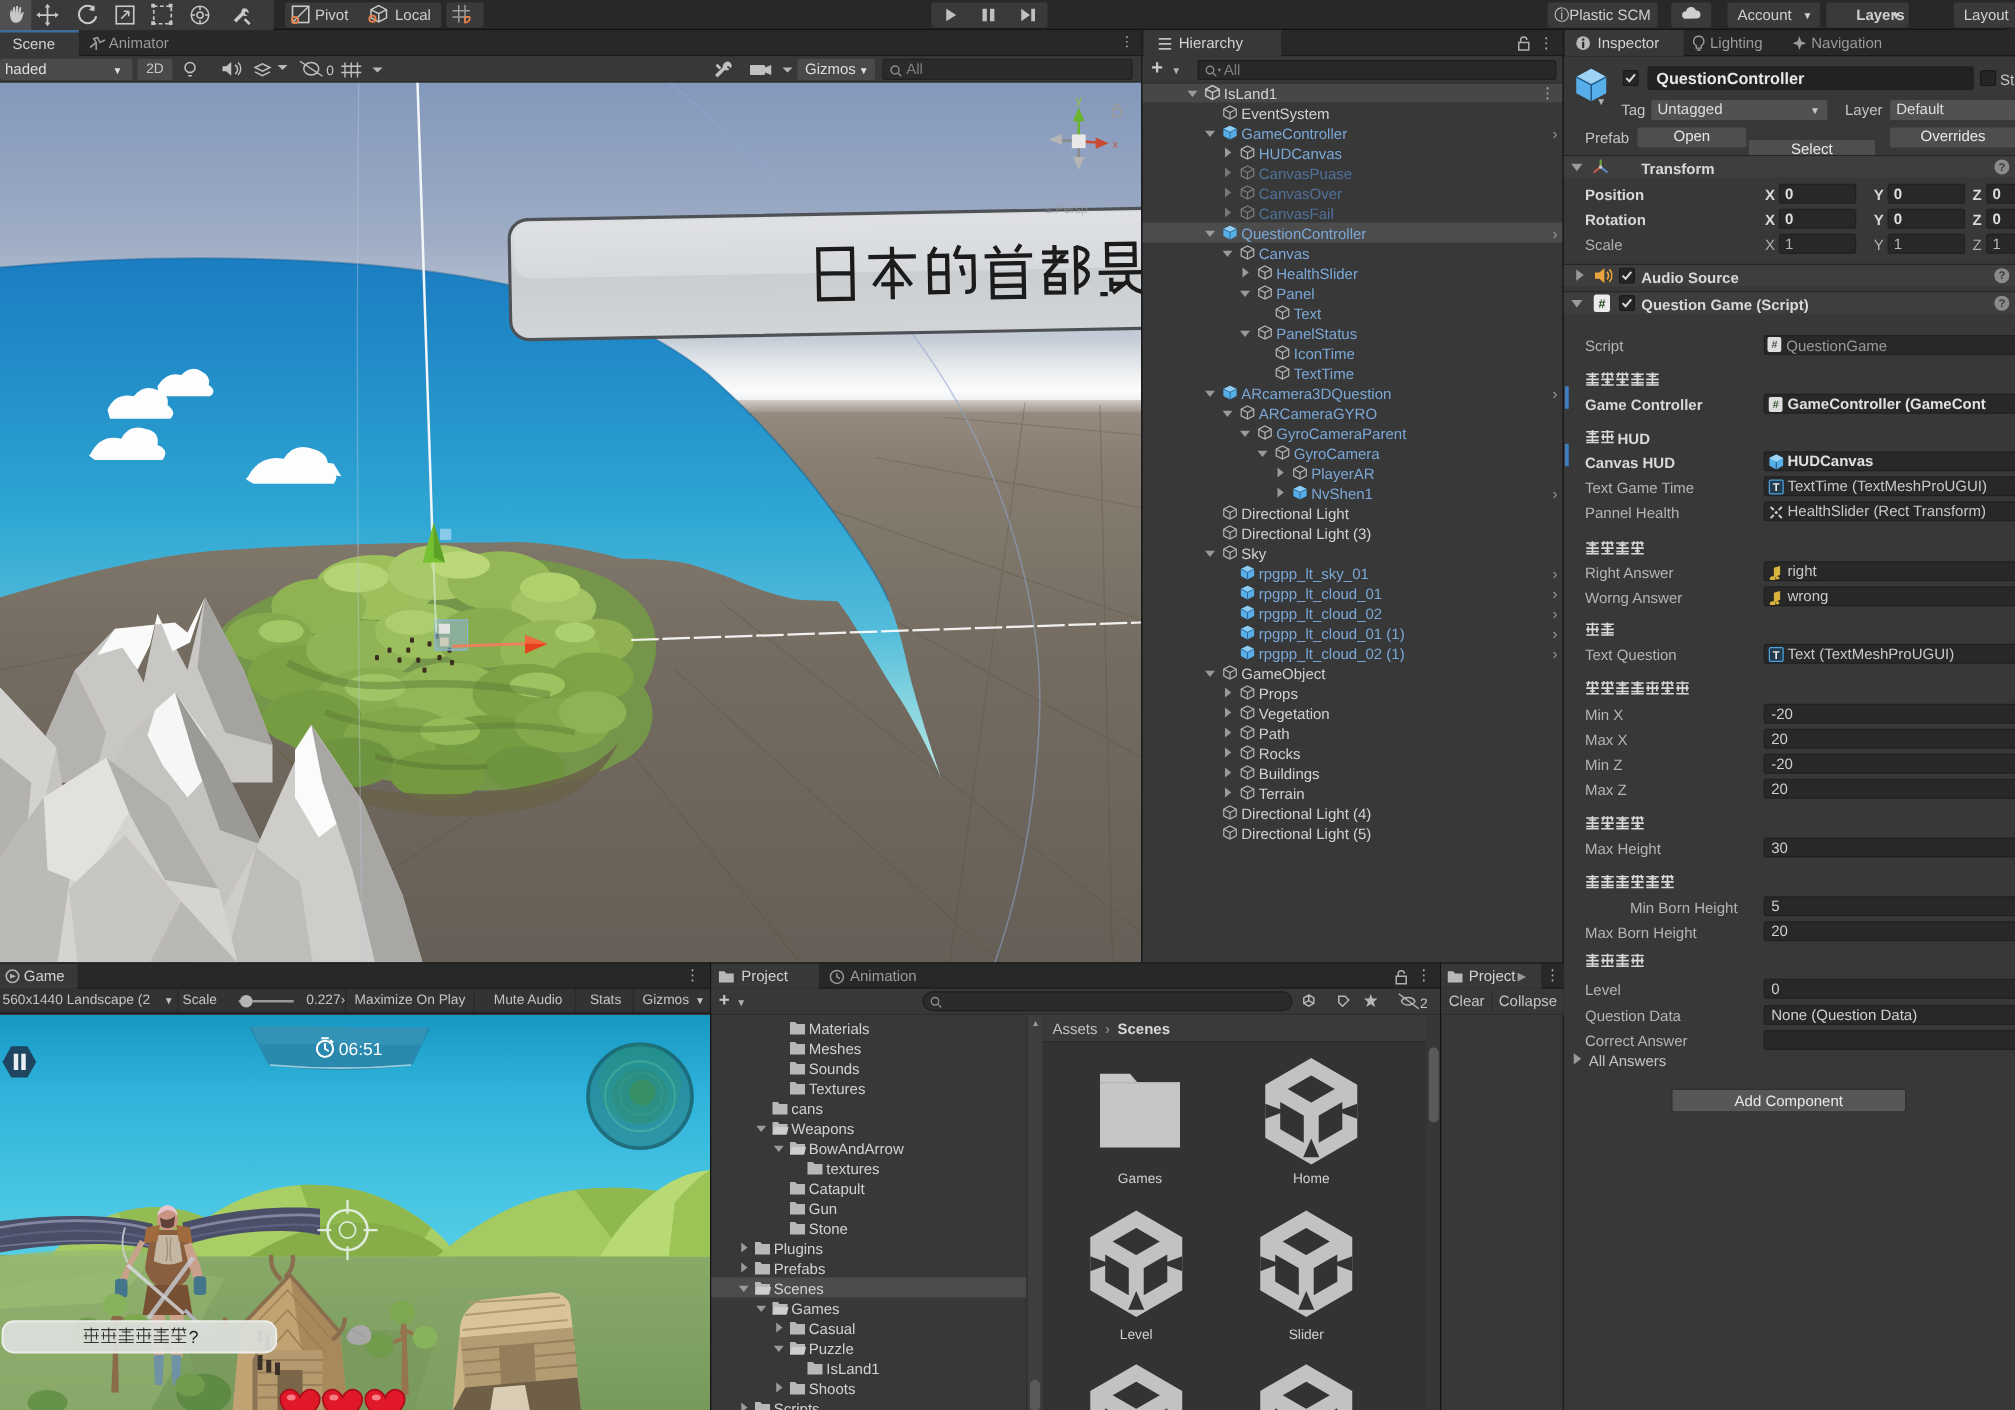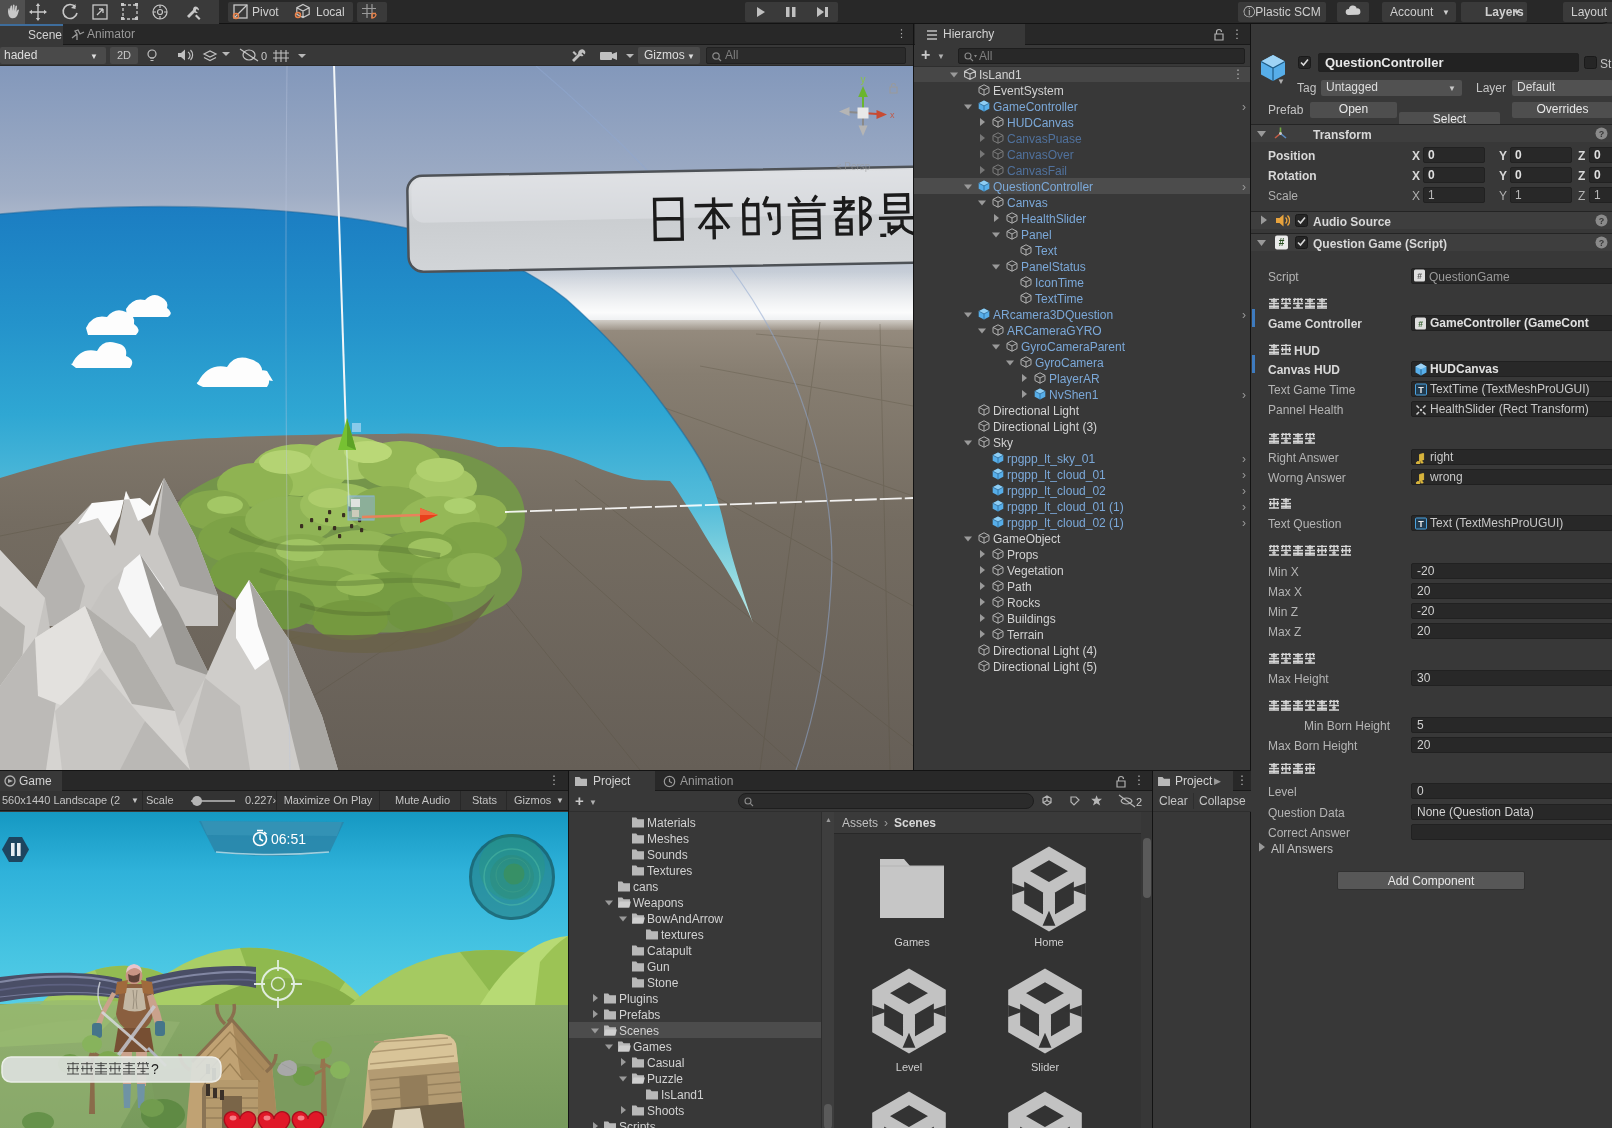--- a/index.html
+++ b/index.html
@@ -103,21 +103,21 @@
   <div class="abs" style="left:1461px;top:2px;width:66px;height:20px;background:#3a3a3a;border-radius:2px;font-size:12px;line-height:20px;color:#cfcfcf;">
     <span style="padding-left:24px;font-weight:bold;">Layers</span> <span style="position:absolute;right:6px;font-size:8px;top:1px;">▼</span></div>
   <div class="abs" style="left:1563px;top:2px;width:60px;height:20px;background:#3a3a3a;border-radius:2px;font-size:12px;line-height:20px;color:#cfcfcf;">
     <span style="padding-left:8px;">Layout</span></div>
 </div>
 
 <div class="abs" style="left:0;top:24px;width:913px;height:746px;background:#383838;">
 
   <div class="abs tabbar" style="left:0;top:0;width:913px;height:21px;background:#282828;">
     <div class="abs tab-active" style="left:0;top:0;width:63px;height:21px;border-top:2px solid #3e6d9c;font-size:12px;line-height:19px;">
-      <span style="padding-left:28px;">Scene</span></div>
+      <span style="padding-left:10px;">Scene</span></div>
     <div class="abs tab-inactive" style="left:63px;top:0;width:90px;height:21px;font-size:12px;line-height:21px;">
       <span style="padding-left:24px;">Animator</span>
       <svg class="abs" style="left:8px;top:4px;" width="14" height="14" viewBox="0 0 14 14">
             <path d="M1,10 L6,6 L4,3 L7,2 L9,6 L13,4 M6,6 L6,12" stroke="#9a9a9a" stroke-width="1.3" fill="none"></path>
           </svg>
     </div>
     <div class="abs" style="right:6px;top:3px;color:#b0b0b0;font-size:11px;">⋮</div>
   </div>
 
   <div class="abs" style="left:0;top:21px;width:913px;height:21px;background:#383838;border-bottom:1px solid #2a2a2a;">
@@ -761,20 +761,39 @@
               <path d="M6,0.8 L11,3.4 L11,8.6 L6,11.2 L1,8.6 L1,3.4 Z"></path>
               <path d="M1,3.4 L6,6 L11,3.4 M6,6 L6,11.2"></path>
             </g>
           </svg>
           <span class="white" style="position:absolute;left:79px;top:1px;">Directional Light (5)</span>
         </div>
       </div>
 </div>
 
 <div class="abs" style="left:1250px;top:24px;width:362px;height:1104px;background:#383838;border-left:1px solid #131313;">
+  <div class="abs tabbar" style="left:0;top:0;width:362px;height:21px;background:#282828;">
+    <div class="abs tab-active" style="left:1px;top:0;width:95px;height:21px;font-size:12px;line-height:21px;">
+      <svg class="abs" style="left:8px;top:4px;" width="13" height="13">
+            <circle cx="6.5" cy="6.5" r="5.5" fill="#b8b8b8"></circle>
+            <rect x="5.7" y="5.5" width="1.7" height="5" fill="#282828"></rect>
+            <rect x="5.7" y="2.8" width="1.7" height="1.7" fill="#282828"></rect>
+          </svg>
+      <span style="padding-left:26px;">Inspector</span></div>
+    <div class="abs tab-inactive" style="left:96px;top:0;width:80px;height:21px;font-size:12px;line-height:21px;">
+      <svg class="abs" style="left:6px;top:4px;" width="12" height="13">
+            <path d="M6,1 a4,4 0 0 1 2,7.5 l0,2 h-4 l0,-2 a4,4 0 0 1 2,-7.5 z M4.5,12 h3" fill="none" stroke="#9a9a9a" stroke-width="1.1"></path>
+          </svg>
+      <span style="padding-left:21px;">Lighting</span></div>
+    <div class="abs tab-inactive" style="left:176px;top:0;width:100px;height:21px;font-size:12px;line-height:21px;">
+      <svg class="abs" style="left:6px;top:4px;" width="13" height="13">
+            <path d="M6.5,1 L8,5 L12,6.5 L8,8 L6.5,12 L5,8 L1,6.5 L5,5 Z" fill="#9a9a9a"></path>
+          </svg>
+      <span style="padding-left:22px;">Navigation</span></div>
+  </div>
   <div id="inspector-body" class="abs" style="left:0;top:21px;width:362px;height:1083px;">
         <svg class="abs" style="left:8px;top:8px" width="30" height="30">
           <path d="M14,2 L26,8.5 L26,21.5 L14,28 L2,21.5 L2,8.5 Z" fill="#57aee9"></path>
           <path d="M14,2 L26,8.5 L14,15 L2,8.5 Z" fill="#9ed3f5"></path>
           <path d="M14,15 L14,28 M2,8.5 L14,15 L26,8.5" stroke="#1e5b86" stroke-width="1.2" fill="none"></path>
         </svg>
         <div class="abs" style="left:26px;top:32px;font-size:8px;color:#b0b0b0;">▼</div>
         <svg class="abs" style="left:47px;top:11px" width="13" height="13">
           <rect x="0.5" y="0.5" width="12" height="12" rx="2" fill="#252525" stroke="#1a1a1a"></rect>
           <path d="M3,6.5 L5.5,9 L10,3.5" stroke="#dadada" stroke-width="1.6" fill="none"></path>

